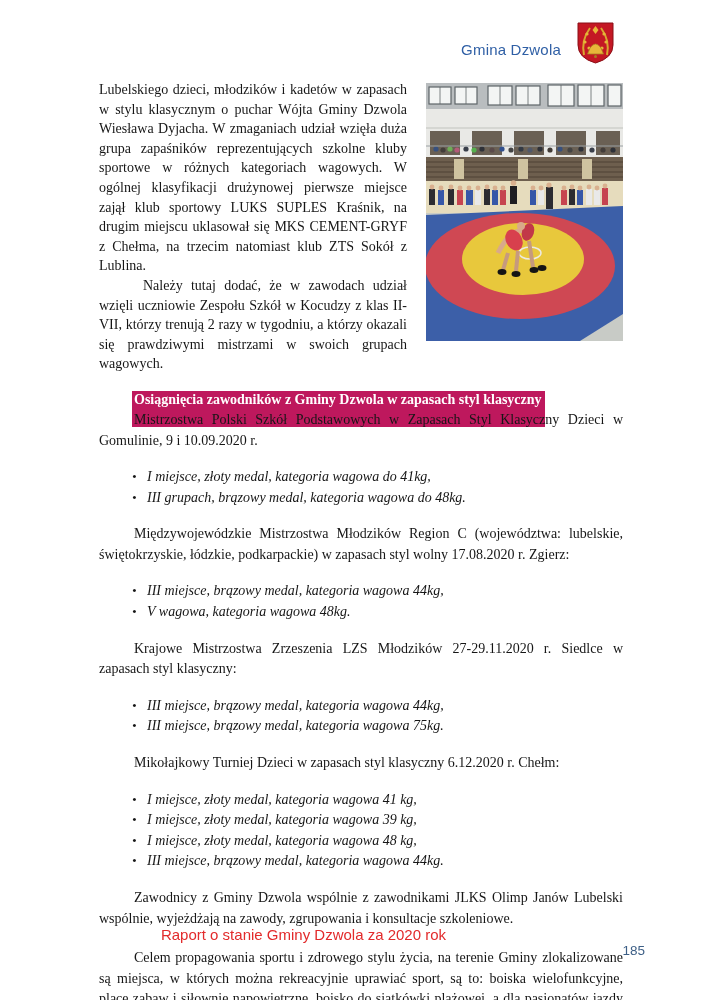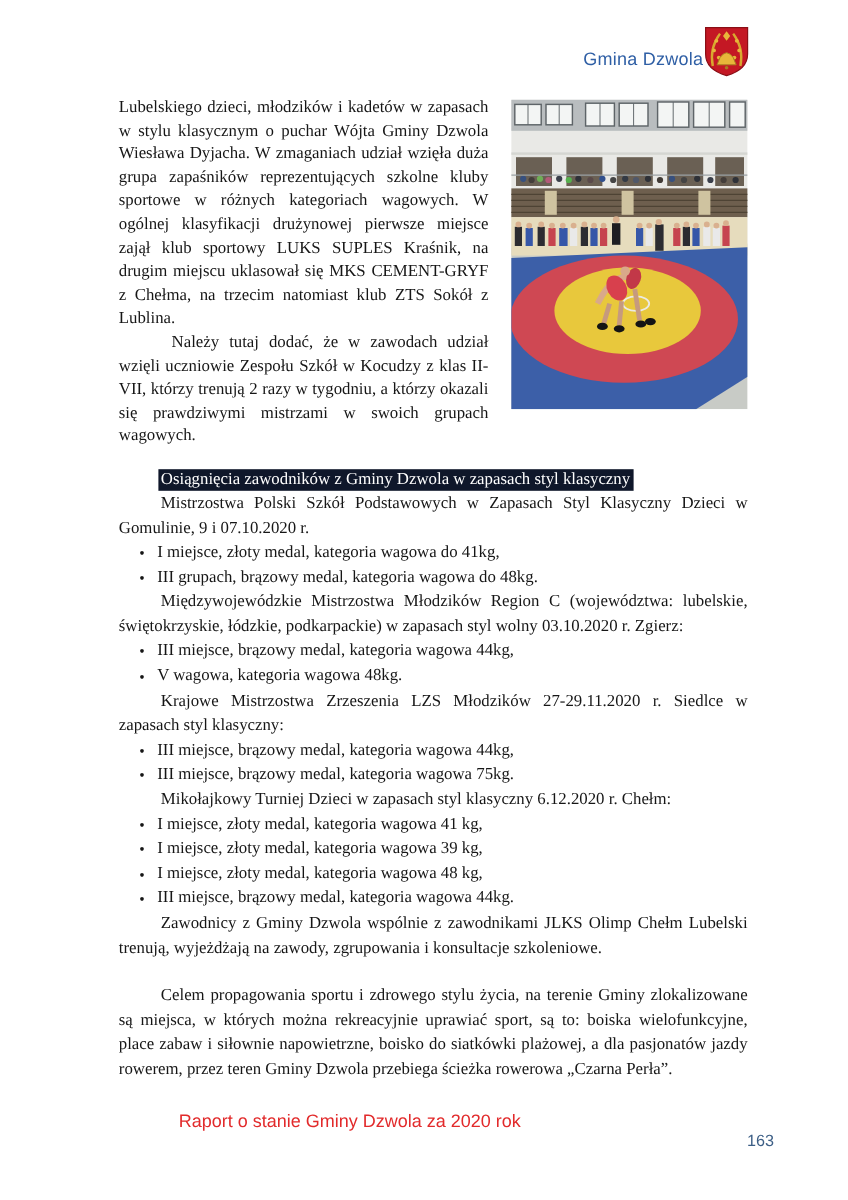--- a/index.html
+++ b/index.html
@@ -2,50 +2,50 @@
 <html lang="pl"><head>
 <meta charset="utf-8">
 <style>
   html,body { margin:0; padding:0; background:#ffffff; }
   .page {
     position:relative; width:707px; height:1000px; background:#ffffff;
     font-family:"Liberation Serif", serif; color:#161616; overflow:hidden;
   }
 
   
-  .hdr { position:absolute; top:22px; right:82px; display:flex; align-items:center; }
+  .hdr { position:absolute; top:22px; right:92px; display:flex; align-items:center; gap:15px; }
   .hdr .site-name {
     font-family:"Liberation Sans", sans-serif; font-size:15px; color:#2f5fa5;
     margin-top:12px; letter-spacing:.2px;
   }
   .crest { width:39px; height:43px; display:block; }
 
   
   .content { position:absolute; left:99px; top:80px; width:524px;
     font-size:14px; line-height:20.6px; text-align:justify; }
   .content p { margin:0; }
   .first-line { text-indent:35px; text-align-last:justify; }
   .wrap-row { display:flex; gap:19px; }
   .textcol { width:318px; line-height:19.6px; }
   .photo-box { flex:none; width:197px; height:258px; margin-top:3px; }
   .photo-box svg { display:block; width:197px; height:258px; }
   .indent { text-indent:35px; }
   .indent-lg { text-indent:44px; }
 
   .heading-p { margin-top:15px !important; line-height:21px; text-indent:33px; text-align:left; }
-  .hl { background:#0f172a; color:#ffffff; font-weight:normal; padding:1px 3px 2px 2px; }
-
-  ul.ach { margin:0; padding:0 0 0 17px; list-style:none; }
+  .hl { background:#be185d; color:#ffffff; font-weight:bold; padding:1px 3px 20px 2px; }
+
+  ul.ach { margin:16px; padding:0 0 0 17px; list-style:none;font-style:italic; }
   ul.ach li { position:relative; padding-left:15px; }
   ul.ach li::before { content:"•"; position:absolute; left:0; top:0; font-size:13px; }
 
   .closing-gap { margin-top:19px !important; }
 
   
-  .footer-title { position:absolute; top:926px; left:0; width:583px; text-align:center;
+  .footer-title { position:absolute; top:926px; left:12px; width:583px; text-align:center;
     font-family:"Liberation Sans", sans-serif; font-size:15px; color:#e22a2b; }
   .page-num { position:absolute; top:943px; right:62px;
     font-family:"Liberation Sans", sans-serif; font-size:13.5px; color:#3d5f86; }
 </style>
 </head>
 <body>
 
 <div class="page">
 
   <div class="hdr">
@@ -223,47 +223,47 @@
           <ellipse cx="76" cy="189" rx="4.5" ry="3" fill="#141414"></ellipse>
           <ellipse cx="90" cy="191" rx="4.5" ry="3" fill="#141414"></ellipse>
           <ellipse cx="108" cy="187" rx="4.5" ry="3" fill="#141414"></ellipse>
           <ellipse cx="116" cy="185" rx="4.5" ry="3" fill="#141414"></ellipse>
         </svg>
       </figure>
     </div>
 
     <p class="heading-p"><span class="hl">Osiągnięcia zawodników z Gminy Dzwola w zapasach styl klasyczny</span></p>
 
-    <p class="indent">Mistrzostwa Polski Szkół Podstawowych w Zapasach Styl Klasyczny Dzieci w Gomulinie, 9 i 07.10.2020 r.</p>
+    <p class="indent">Mistrzostwa Polski Szkół Podstawowych w Zapasach Styl Klasyczny Dzieci w Gomulinie, 9 i 10.09.2020 r.</p>
     <ul class="ach">
       <li>I miejsce, złoty medal, kategoria wagowa do 41kg,</li>
       <li>III grupach, brązowy medal, kategoria wagowa do 48kg.</li>
     </ul>
 
-    <p class="indent">Międzywojewódzkie Mistrzostwa Młodzików Region C (województwa: lubelskie, świętokrzyskie, łódzkie, podkarpackie) w zapasach styl wolny 03.10.2020 r. Zgierz:</p>
+    <p class="indent">Międzywojewódzkie Mistrzostwa Młodzików Region C (województwa: lubelskie, świętokrzyskie, łódzkie, podkarpackie) w zapasach styl wolny 17.08.2020 r. Zgierz:</p>
     <ul class="ach">
       <li>III miejsce, brązowy medal, kategoria wagowa 44kg,</li>
       <li>V wagowa, kategoria wagowa 48kg.</li>
     </ul>
 
     <p class="indent">Krajowe Mistrzostwa Zrzeszenia LZS Młodzików 27-29.11.2020 r. Siedlce w zapasach styl klasyczny:</p>
     <ul class="ach">
       <li>III miejsce, brązowy medal, kategoria wagowa 44kg,</li>
       <li>III miejsce, brązowy medal, kategoria wagowa 75kg.</li>
     </ul>
 
     <p class="indent">Mikołajkowy Turniej Dzieci w zapasach styl klasyczny 6.12.2020 r. Chełm:</p>
     <ul class="ach">
       <li>I miejsce, złoty medal, kategoria wagowa 41 kg,</li>
       <li>I miejsce, złoty medal, kategoria wagowa 39 kg,</li>
       <li>I miejsce, złoty medal, kategoria wagowa 48 kg,</li>
       <li>III miejsce, brązowy medal, kategoria wagowa 44kg.</li>
     </ul>
 
-    <p class="indent">Zawodnicy z Gminy Dzwola wspólnie z zawodnikami JLKS Olimp Chełm Lubelski trenują, wyjeżdżają na zawody, zgrupowania i konsultacje szkoleniowe.</p>
+    <p class="indent">Zawodnicy z Gminy Dzwola wspólnie z zawodnikami JLKS Olimp Janów Lubelski wspólnie, wyjeżdżają na zawody, zgrupowania i konsultacje szkoleniowe.</p>
 
     <p class="indent closing-gap">Celem propagowania sportu i zdrowego stylu życia, na terenie Gminy zlokalizowane są miejsca, w których można rekreacyjnie uprawiać sport, są to: boiska wielofunkcyjne, place zabaw i siłownie napowietrzne, boisko do siatkówki plażowej, a dla pasjonatów jazdy rowerem, przez teren Gminy Dzwola przebiega ścieżka rowerowa „Czarna Perła”.</p>
   </div>
 
   <div class="footer-title">Raport o stanie Gminy Dzwola za 2020 rok</div>
-  <div class="page-num">163</div>
+  <div class="page-num">185</div>
 
 </div>
 
 </body></html>

